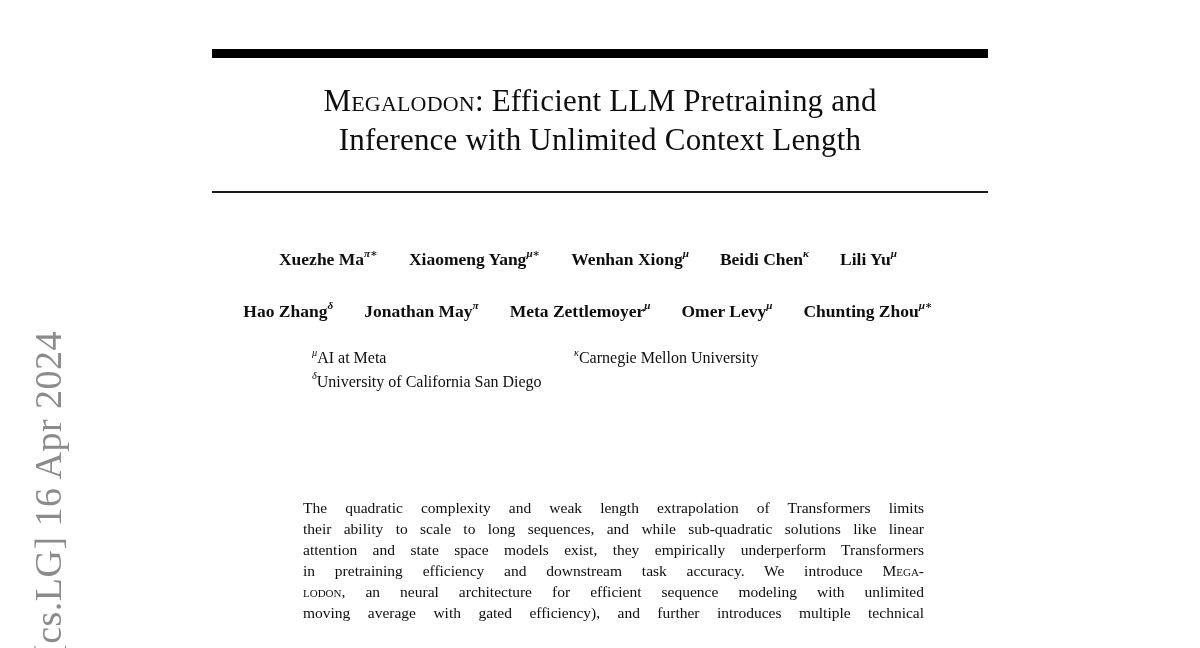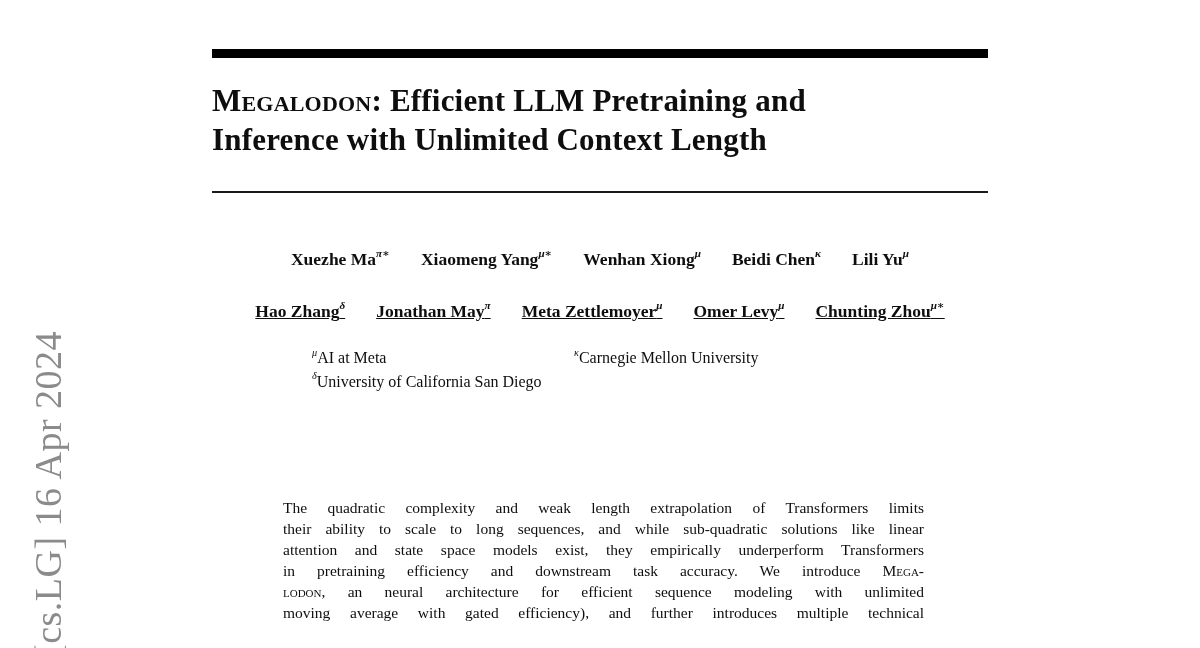--- a/index.html
+++ b/index.html
@@ -36,41 +36,41 @@
     position: absolute;
     left: 212px; top: 191px;
     width: 776px; height: 2px;
     background: #1a1a1a;
   }
 
   .paper-title {
     position: absolute;
     left: 212px; top: 81px;
     width: 776px;
-    text-align: left;
+    text-align: center;
     font-size: 31px;
-    font-weight: bold;
+    font-weight: normal;
     line-height: 39px;
     letter-spacing: 0.2px;
   }
 
   .authors-row {
     position: absolute;
-    left: 162px;
+    left: 150px;
     width: 876px;
     display: flex;
     justify-content: center;
     gap: 31px;
     font-size: 17.5px;
     font-weight: bold;
     line-height: 26px;
     white-space: nowrap;
   }
   .authors-row.r1 { top: 246px; }
-  .authors-row.r2 { top: 298px; text-decoration: underline; }
+  .authors-row.r2 { top: 298px; }
   .author sup, .aff-cell sup {
     font-style: italic;
     font-weight: normal;
     font-size: 64%;
     line-height: 0;
     position: relative;
     top: -1px;
   }
   .author sup { font-weight: bold; }
 
@@ -98,20 +98,21 @@
     left: 283px; top: 497px;
     width: 641px;
     font-size: 15.5px;
   }
   .abs-line {
     height: 21px;
     line-height: 21px;
     text-align: justify;
     text-align-last: justify;
     white-space: nowrap;
+    margin-left: 20px;
   }
 </style>
 </head>
 <body>
 
 <div id="page" style="background: rgb(255, 255, 255); color: rgb(14, 14, 14);">
 
   <div class="watermark" style="color: rgb(139, 139, 139);">[cs.LG] 16 Apr 2024</div>
 
   <div class="rule-thick"></div>

